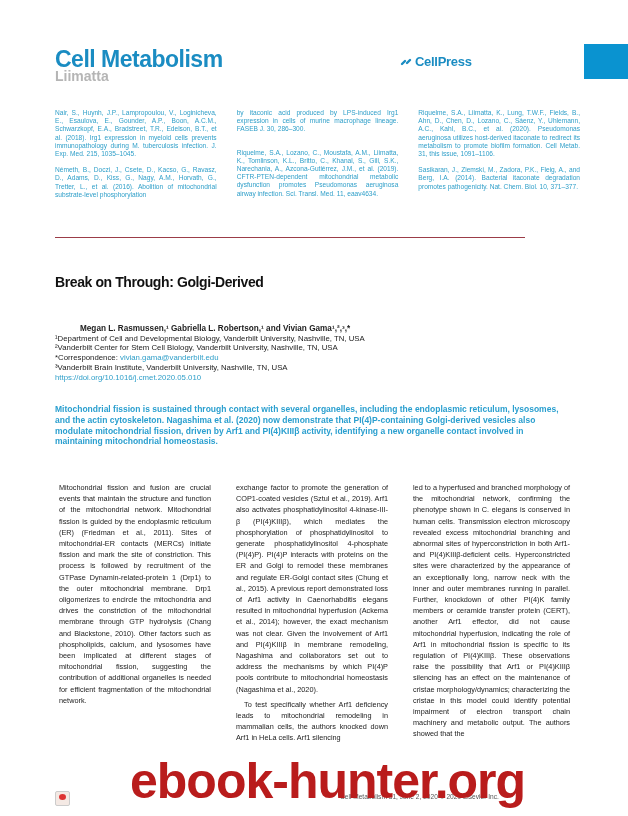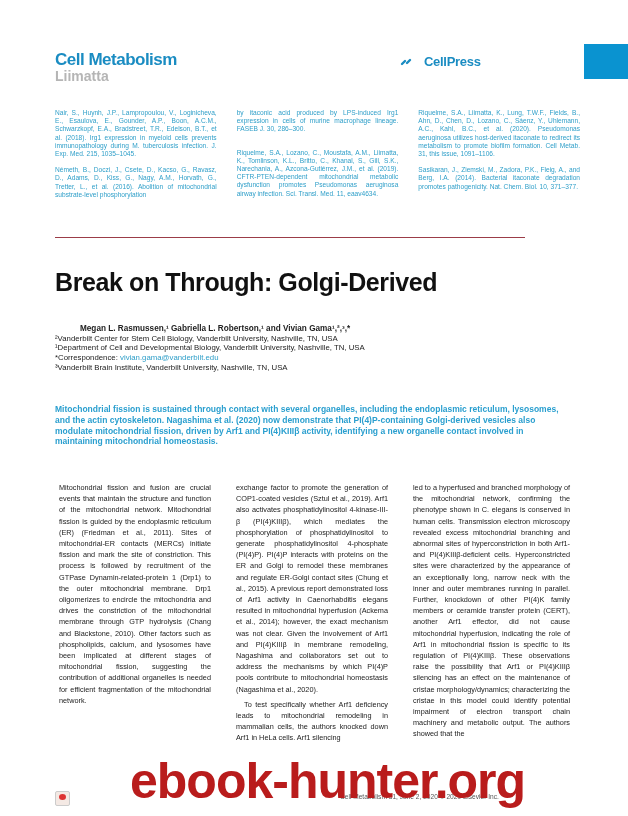--- a/index.html
+++ b/index.html
@@ -1,28 +1,28 @@
 <!DOCTYPE html>
 <html><head>
 <meta charset="utf-8">
 <style>
   html, body { margin: 0; padding: 0; background: #fff; }
   body { width: 628px; height: 816px; position: relative; overflow: hidden;
          font-family: "Liberation Sans", sans-serif; color: #222; }
   .journal { position: absolute; left: 55px; top: 50px; }
-  .journal .name { font-size: 17px; font-weight: bold; color: #1a8cc2; letter-spacing: -0.5px; line-height: 19px; }
+  .journal .name { font-size: 23px; font-weight: bold; color: #1a8cc2; letter-spacing: -0.5px; line-height: 19px; }
   .journal .section { font-size: 14px; font-weight: bold; color: #b5b5b5; line-height: 15px; }
-  .cellpress { position: absolute; left: 400px; top: 54px; font-size: 13px; font-weight: bold; color: #1a8cc2; letter-spacing: -0.3px; display: flex; align-items: center; gap: 12px; }
+  .cellpress { position: absolute; left: 400px; top: 54px; font-size: 13px; font-weight: bold; color: #1a8cc2; letter-spacing: -0.3px; display: flex; align-items: center; gap: 3px; }
   .cellpress .logo { width: 12px; height: 12px; }
   .blue-tab { position: absolute; left: 584px; top: 44px; width: 44px; height: 35px; background: #0a93d0; }
   .refs { position: absolute; top: 109px; left: 55px; width: 525px; display: flex; gap: 20px; }
   .refs .col { width: 162px; font-size: 6.6px; line-height: 8.2px; color: #2f9fc9; text-align: justify; }
   .refs .ref { margin-bottom: 8px; }
   .rule { position: absolute; left: 55px; top: 237px; width: 470px; height: 1px; background: #9b3c47; }
-  .title { position: absolute; left: 55px; top: 272px; font-size: 25px; font-weight: bold; color: #111; line-height: 21px; letter-spacing: -0.4px; }
+  .title { position: absolute; left: 55px; top: 272px; font-size: 14px; font-weight: bold; color: #111; line-height: 21px; letter-spacing: -0.4px; }
   .authors { position: absolute; left: 55px; top: 324px; font-size: 7.8px; line-height: 9.7px; color: #222; }
   .authors .names { font-weight: bold; font-size: 8.2px; margin-left: 25px; }
   .authors .link { color: #2f9fc9; }
   .abstract { position: absolute; left: 55px; top: 404px; width: 515px; font-size: 8.5px; line-height: 10.8px; color: #2a9fcf; font-weight: bold; }
   .body-cols { position: absolute; top: 478px; left: 55px; display: flex; gap: 17px; }
   .body-cols .col { width: 160px; font-size: 7.3px; line-height: 11.2px; color: #222; text-align: justify; }
   .body-cols .col p { margin: 4px; }
   .body-cols .indent { text-indent: 8px; }
   .fm-icon { position: absolute; left: 55px; top: 791px; width: 13px; height: 13px; border: 1px solid #ccc; background: #f4e9e4; border-radius: 2px; }
   .fm-icon::after { content: ""; position: absolute; left: 3px; top: 2px; width: 7px; height: 6px; border-radius: 50%; background: #d33; }
@@ -61,26 +61,27 @@
 </div>
 
 <div class="rule"></div>
 
 <div class="title">
   <div>Break on Through: Golgi-Derived</div>
 </div>
 
 <div class="authors">
   <div class="names">Megan L. Rasmussen,¹ Gabriella L. Robertson,¹ and Vivian Gama¹,²,³,*</div>
+  <div>¹Department of Cell and Developmental Biology, Vanderbilt University, Nashville, TN, USA</div>
   <div>²Vanderbilt Center for Stem Cell Biology, Vanderbilt University, Nashville, TN, USA</div>
-  <div>¹Department of Cell and Developmental Biology, Vanderbilt University, Nashville, TN, USA</div>
   <div>
     <span>*Correspondence: </span><span class="link">vivian.gama@vanderbilt.edu</span>
   </div>
   <div>³Vanderbilt Brain Institute, Vanderbilt University, Nashville, TN, USA</div>
+  <div class="link">https://doi.org/10.1016/j.cmet.2020.05.010</div>
 </div>
 
 <div class="abstract">Mitochondrial fission is sustained through contact with several organelles, including the endoplasmic reticulum, lysosomes, and the actin cytoskeleton. Nagashima et al. (2020) now demonstrate that PI(4)P-containing Golgi-derived vesicles also modulate mitochondrial fission, driven by Arf1 and PI(4)KIIIβ activity, identifying a new organelle contact involved in maintaining mitochondrial homeostasis.</div>
 
 <div class="body-cols">
   <div class="col">
     <p>Mitochondrial fission and fusion are crucial events that maintain the structure and function of the mitochondrial network. Mitochondrial fission is guided by the endoplasmic reticulum (ER) (Friedman et al., 2011). Sites of mitochondrial-ER contacts (MERCs) initiate fission and mark the site of constriction. This process is followed by recruitment of the GTPase Dynamin-related-protein 1 (Drp1) to the outer mitochondrial membrane. Drp1 oligomerizes to encircle the mitochondria and drives the constriction of the mitochondrial membrane through GTP hydrolysis (Chang and Blackstone, 2010). Other factors such as phospholipids, calcium, and lysosomes have been implicated at different stages of mitochondrial fission, suggesting the contribution of additional organelles is needed for efficient fragmentation of the mitochondrial network.</p>
   </div>
   <div class="col">
     <p>exchange factor to promote the generation of COP1-coated vesicles (Sztul et al., 2019). Arf1 also activates phosphatidylinositol 4-kinase-III-β (PI(4)KIIIβ), which mediates the phosphorylation of phosphatidylinositol to generate phosphatidylinositol 4-phosphate (PI(4)P). PI(4)P interacts with proteins on the ER and Golgi to remodel these membranes and regulate ER-Golgi contact sites (Chung et al., 2015). A previous report demonstrated loss of Arf1 activity in Caenorhabditis elegans resulted in mitochondrial hyperfusion (Ackema et al., 2014); however, the exact mechanism was not clear. Given the involvement of Arf1 and PI(4)KIIIβ in membrane remodeling, Nagashima and collaborators set out to address the mechanisms by which PI(4)P pools contribute to mitochondrial homeostasis (Nagashima et al., 2020).</p>

